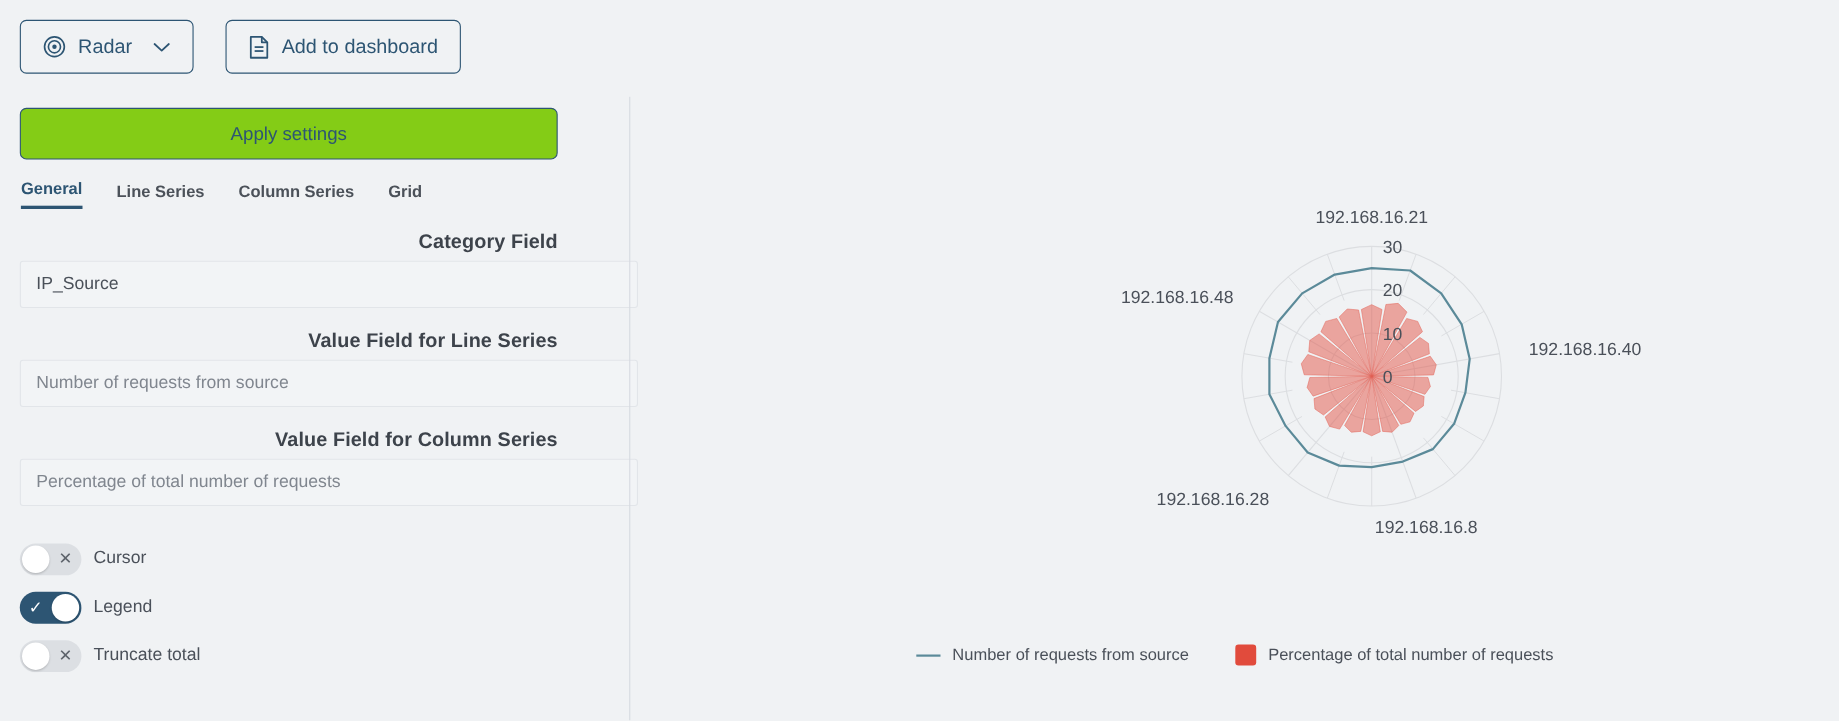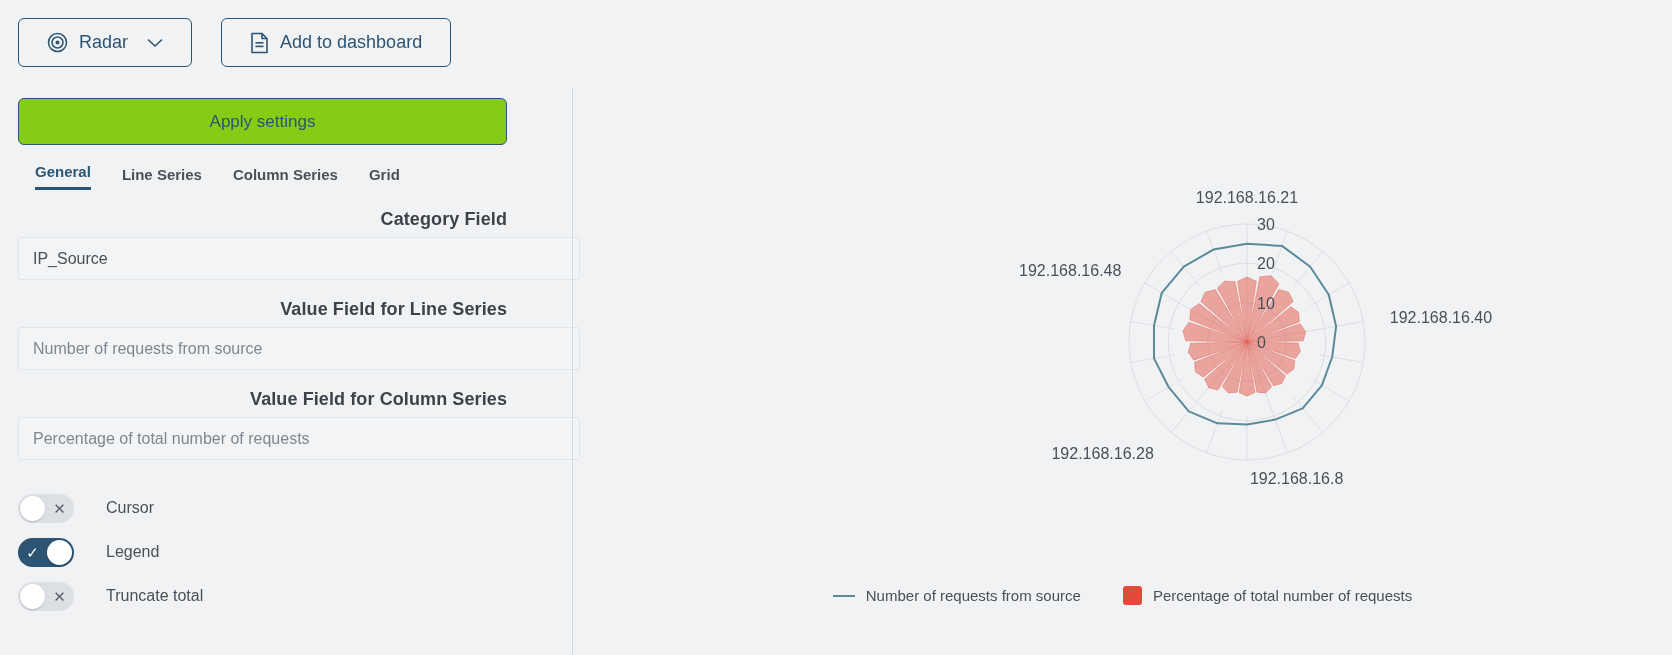--- a/index.html
+++ b/index.html
@@ -19,21 +19,21 @@
 
   
   .toolbar {
     position: absolute;
     left: 18px; top: 18px;
     display: flex; align-items: center; gap: 29px;
   }
   .tb-btn {
     display: flex; align-items: center; gap: 11px;
     height: 49px;
-    padding: 0 28px;
+    padding: 0 20px;
     border: 1px solid #2d5573;
     border-radius: 6px;
     background: #f0f2f4;
     color: #2d5573;
     font-size: 18px;
     cursor: pointer;
     white-space: nowrap;
   }
   .tb-btn svg { display: block; }
   .chev { margin-left: 8px; }
@@ -51,21 +51,20 @@
     border-radius: 6px;
     background: #84cc16;
     color: #2d5573;
     font-size: 17px;
     cursor: pointer;
   }
   .tabs {
     display: flex; align-items: flex-end; gap: 31px;
     margin-top: 18px;
     padding-left: 1px;
-    margin-left: 16px;
   }
   .tab {
     font-size: 15px;
     font-weight: bold;
     color: #4b5159;
     padding-bottom: 7px;
     cursor: pointer;
     white-space: nowrap;
   }
   .tab.active {
@@ -127,21 +126,21 @@
     position: absolute;
     top: 0; height: 29px;
     width: 27px;
     display: flex; align-items: center; justify-content: center;
     font-size: 15px;
     line-height: 1;
   }
   .switch.off .sw-glyph { right: 1px; color: #5d636b; }
   .switch.on  .sw-glyph { left: 1px; color: #ffffff; }
   .toggle-label {
-    margin-left: 32px;
+    margin-left: 11px;
     font-size: 16px;
     color: #4a5059;
   }
 
   
   .divider {
     position: absolute;
     left: 572px; top: 88px;
     width: 1px; height: 567px;
     background: #d6dae0;

